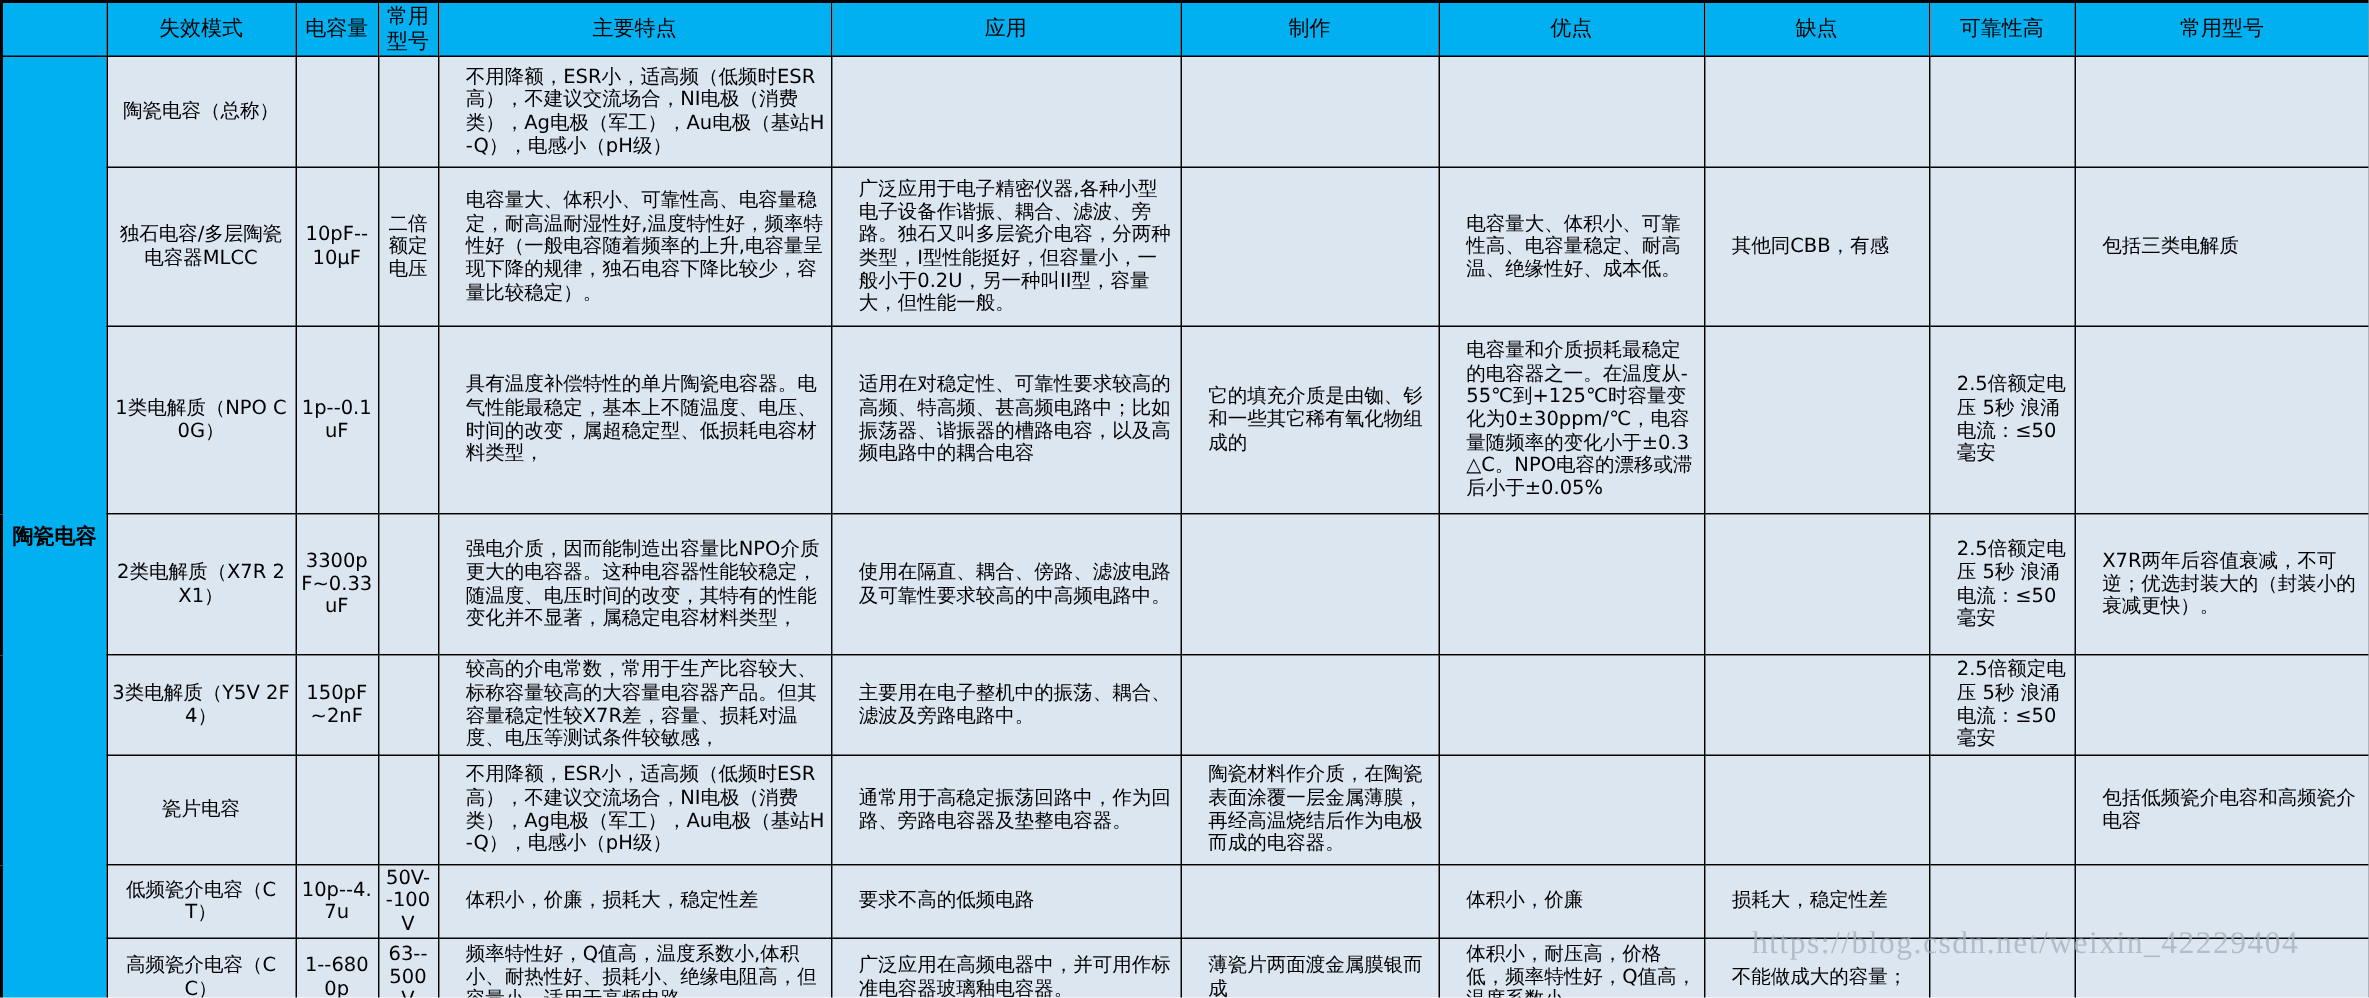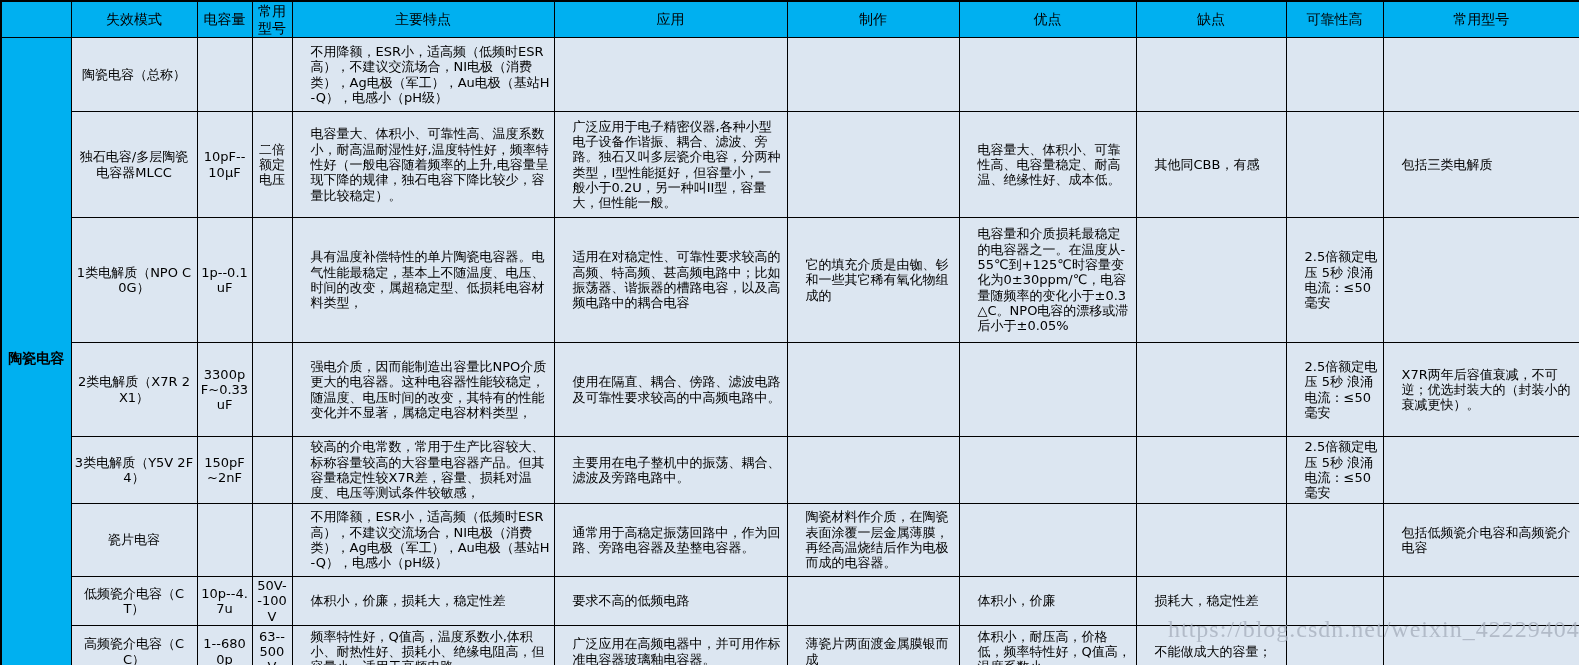--- a/index.html
+++ b/index.html
@@ -41,21 +41,21 @@
     font-weight:bold;
     padding:0 2px;
   }
   td.c-center{text-align:center;margin-left:48px;}
   td.c-text{text-align:left;padding-left:18px;}
   .watermark{
     position:absolute;
     left:1168px;
     top:616px;
     font-family:"Liberation Serif","DejaVu Serif",serif;
-    font-size:24px;
+    font-size:21px;
     color:rgba(168,176,190,0.8);
     letter-spacing:1px;
     white-space:nowrap;
     pointer-events:none;
   }
 </style>
 </head>
 <body>
 
 <table class="cap-table">
@@ -98,21 +98,21 @@
       <td class="c-text"></td>
       <td class="c-text"></td>
       <td class="c-text"></td>
       <td class="c-text"></td>
       <td class="c-text"></td>
     </tr>
     <tr style="height:106px">
       <td class="c-center">独石电容/多层陶瓷电容器MLCC</td>
       <td class="c-center">10pF--10μF</td>
       <td class="c-center">二倍额定电压</td>
-      <td class="c-text">电容量大、体积小、可靠性高、温度系数小，耐高温耐湿性好,温度特性好，频率特性好（一般电容随着频率的上升,电容量呈现下降的规律，独石电容下降比较少，容量比较稳定）。</td>
+      <td class="c-text">电容量大、体积小、可靠性高、电容量稳定，耐高温耐湿性好,温度特性好，频率特性好（一般电容随着频率的上升,电容量呈现下降的规律，独石电容下降比较少，容量比较稳定）。</td>
       <td class="c-text">广泛应用于电子精密仪器,各种小型电子设备作谐振、耦合、滤波、旁路。独石又叫多层瓷介电容，分两种类型，I型性能挺好，但容量小，一般小于0.2U，另一种叫II型，容量大，但性能一般。</td>
       <td class="c-text"></td>
       <td class="c-text">电容量大、体积小、可靠性高、电容量稳定、耐高温、绝缘性好、成本低。</td>
       <td class="c-text">其他同CBB，有感</td>
       <td class="c-text"></td>
       <td class="c-text">包括三类电解质</td>
     </tr>
     <tr style="height:125px">
       <td class="c-center">1类电解质（NPO C0G）</td>
       <td class="c-center">1p--0.1uF</td>

